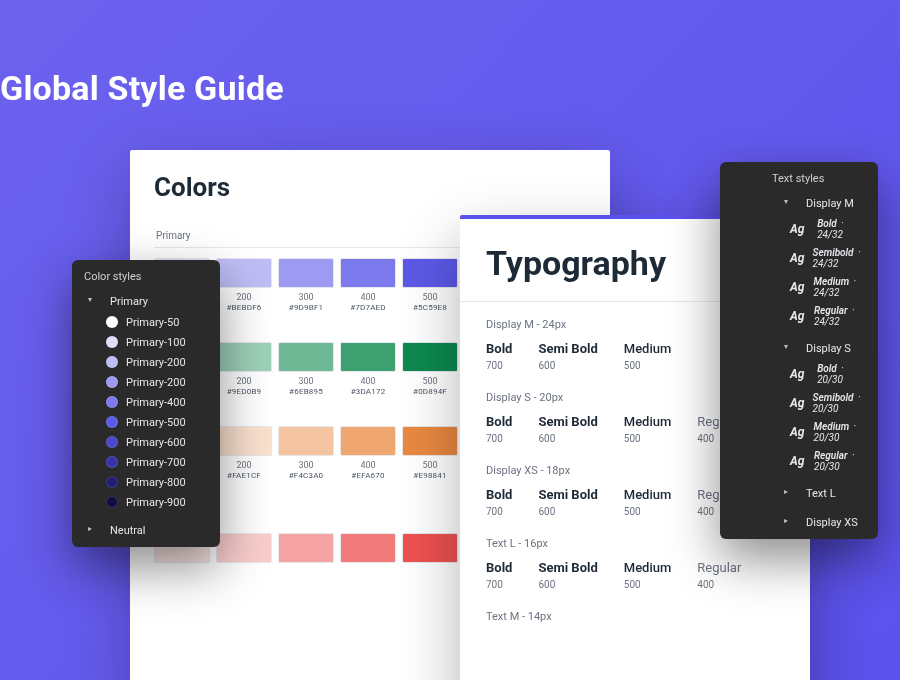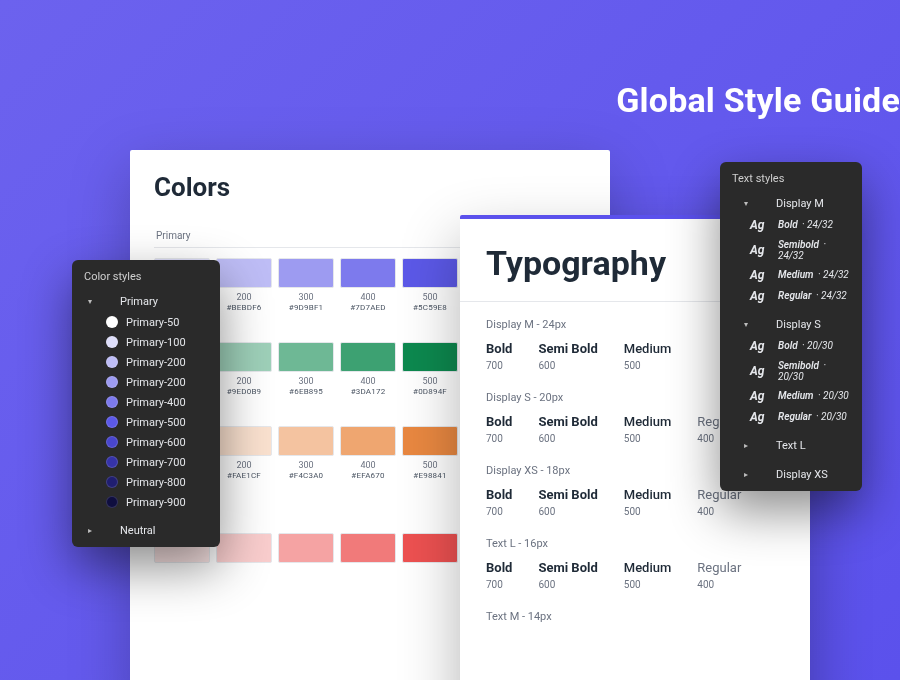--- a/index.html
+++ b/index.html
@@ -5,23 +5,23 @@
   * { box-sizing: border-box; margin: 0; padding: 0; }
   html, body { width: 900px; height: 680px; overflow: hidden; }
   body {
     font-family: -apple-system, BlinkMacSystemFont, "Segoe UI", Roboto, Helvetica, Arial, sans-serif;
     background: linear-gradient(135deg, #6c62ee 0%, #5b51ec 100%);
     position: relative;
     color: #1f2a37;
   }
   .hero-title {
     position: absolute;
-    top: 80px;
+    top: 68px;
     left: 0; right: 0;
-    text-align: right;
+    text-align: left;
     color: #fff;
     font-weight: 700;
     font-size: 34px;
     letter-spacing: .2px;
   }
 
   
   .colors-doc {
     position: absolute;
     left: 130px;
@@ -72,29 +72,29 @@
   .wcol .wv { font-size:10px; color:#6b7280; margin-top:4px; }
 
   
   .panel {
     position:absolute; background:#2a2a2a; color:#e5e7eb;
     border-radius:6px; box-shadow:0 20px 50px rgba(0,0,0,.45);
     font-size:11px; z-index:5;
   }
   .panel .title { font-size:11px; color:#cfcfcf; padding:10px 12px 6px; }
   .panel .group { padding:2px 8px 6px 16px; }
-  .panel .grp-hd { display:flex; align-items:center; gap:24px; padding:4px 0; color:#e5e7eb; cursor:pointer;}
+  .panel .grp-hd { display:flex; gap:14px; padding:4px 0; color:#e5e7eb; cursor:pointer;}
   .panel .grp-hd .caret { font-size:8px; color:#bdbdbd; display:inline-block; width:8px;}
   .panel .item { display:flex; align-items:center; gap:8px; padding:3.5px 0 3.5px 18px; cursor:pointer;}
   .panel .dot { width:12px; height:12px; border-radius:50%; border:1px solid rgba(255,255,255,.15); flex:0 0 12px;}
   .panel .item span { color:#e5e7eb; }
   .left-panel { left:52px; top:260px; width:148px;margin-left:20px; }
 
   
-  .right-panel { left:720px; top:162px; width:142px; }
+  .right-panel { left:720px; top:162px; width:158px;padding-left:40px; }
   .right-panel .item { padding-left:14px; gap:6px;font-style:italic;}
   .right-panel .ag { font-weight:700; font-size:12px; width:22px; color:#fff; }
   .right-panel .meta { color:#9ca3af; font-size:10px; }
   .right-panel .meta .w { color:#e5e7eb; font-weight:600; margin-right:2px;}
   .right-panel .grp-hd { padding-left:8px;}
   .caret.open::before { content:"▾"; }
   .caret.closed::before { content:"▸"; }
 
 </style>
 </head>

